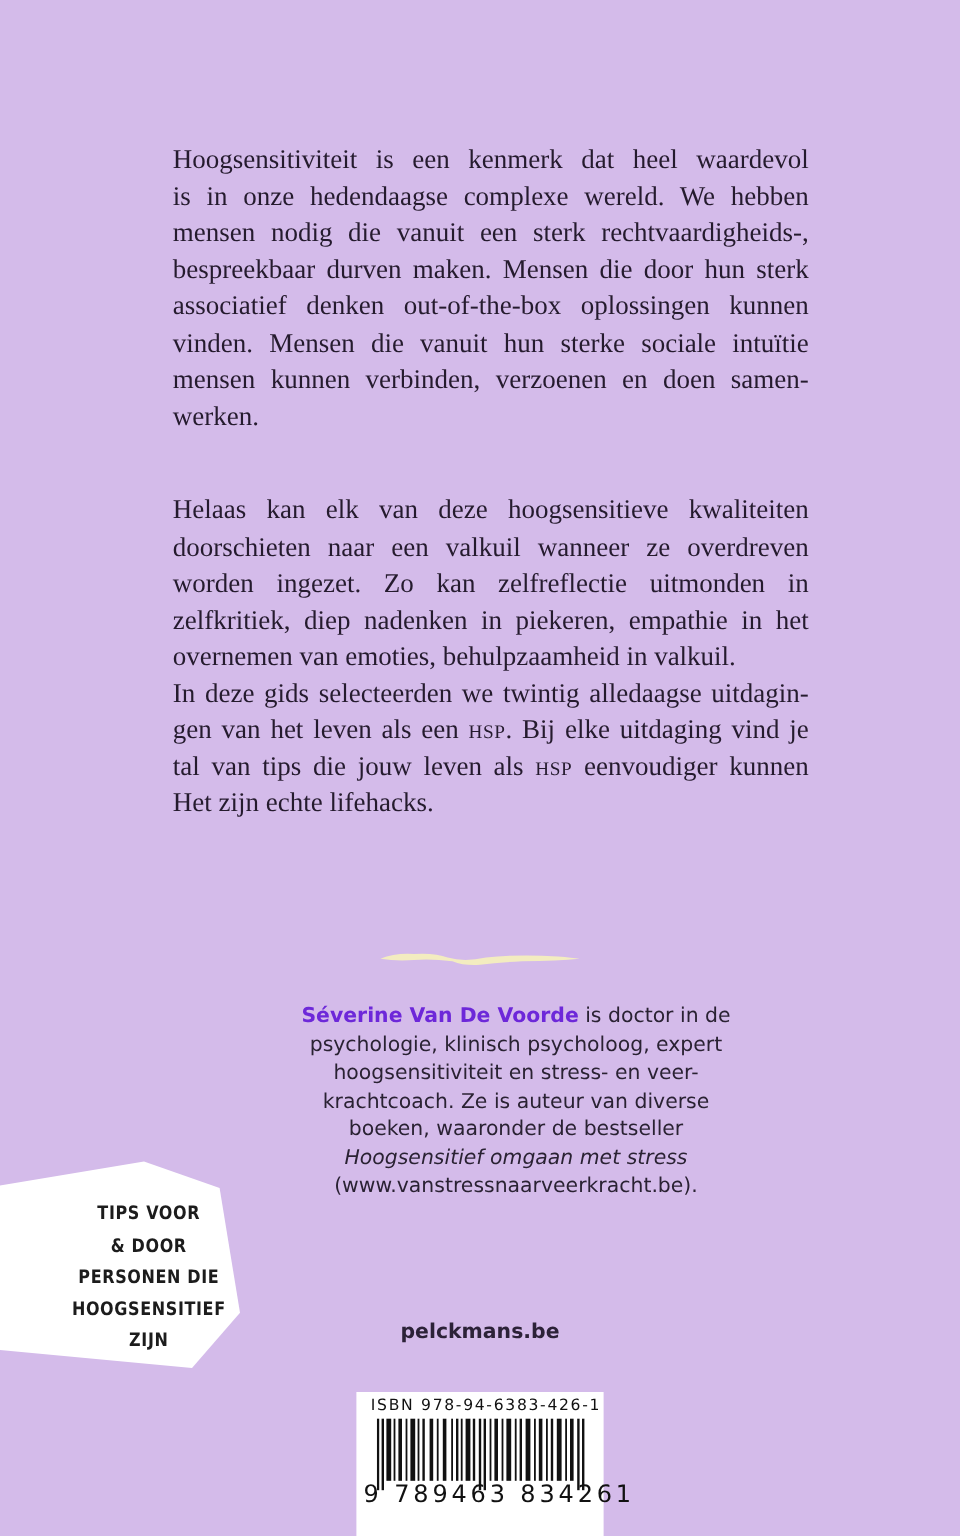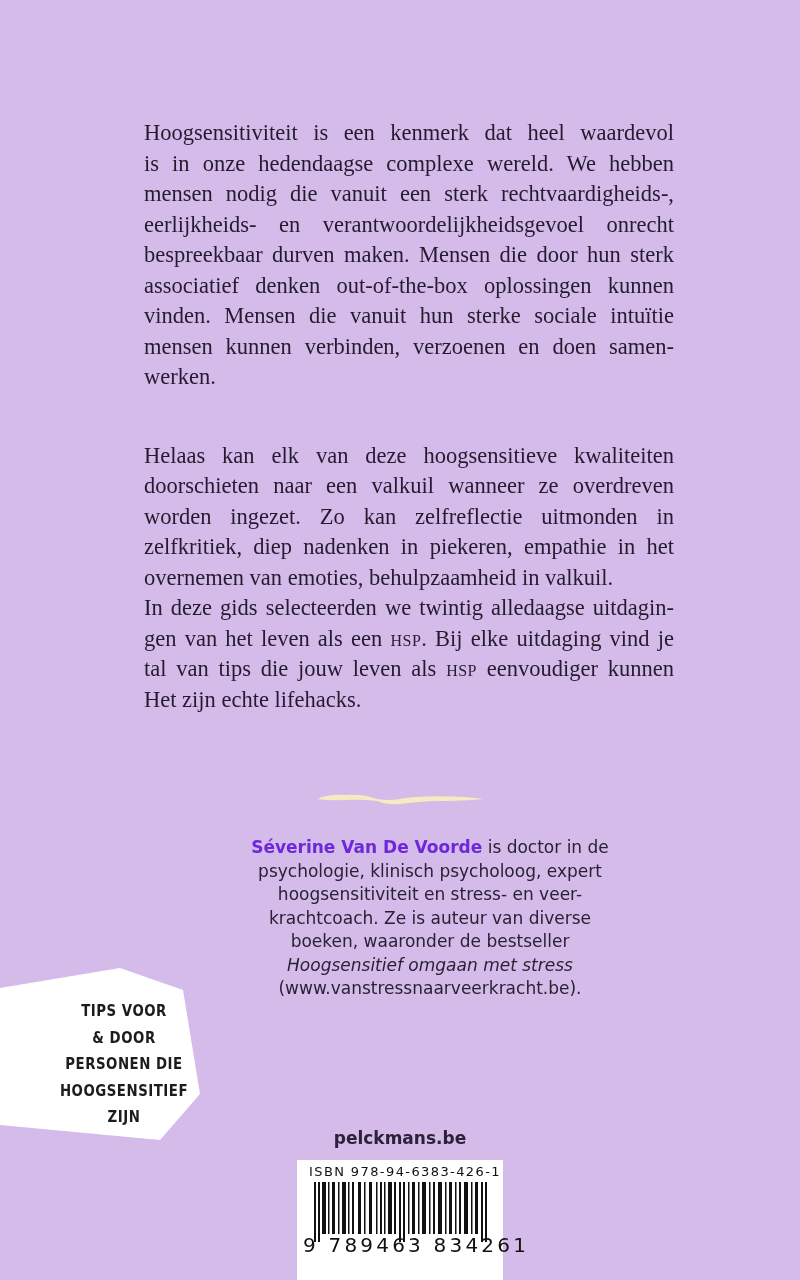--- a/index.html
+++ b/index.html
@@ -14,40 +14,39 @@
   .sc { font-variant:small-caps; letter-spacing:0.5px; }
   .swoosh { position:absolute; left:315px; top:790px; width:170px; height:16px; }
   .bio { position:absolute; left:200px; top:836px; width:460px; text-align:center;
     font-family:"DejaVu Sans","Liberation Sans",sans-serif; font-size:17px; line-height:23.5px; color:#2a2233; }
   .bio b { font-weight:bold; color:#6d28d9; }
   .bio i { font-style:oblique; }
   .badge { position:absolute; left:0; top:960px; width:220px; height:190px; }
   .badge-text { position:absolute; left:44px; top:998px; width:160px; text-align:center;
     font-family:"DejaVu Sans","Liberation Sans",sans-serif; font-weight:bold; font-size:15.5px; line-height:26.5px;
     color:#1c1c1c; letter-spacing:0.6px; transform:scaleX(0.86); transform-origin:center top; }
-  .publisher { position:absolute; left:300px; top:1128px; width:200px; text-align:center;
+  .publisher { position:absolute; left:300px; top:1100px; width:200px; text-align:center;
     font-family:"DejaVu Sans","Liberation Sans",sans-serif; font-weight:bold; font-size:17px; color:#2c2238; }
   .barcode-box { position:absolute; left:297px; top:1160px; width:206px; height:156px; background:#ffffff; }
   .isbn { position:absolute; left:12px; top:4px; width:190px; font-family:"DejaVu Sans","Liberation Sans",sans-serif;
     font-size:13px; color:#111; letter-spacing:1.4px; white-space:nowrap; }
   .bars { position:absolute; left:17px; top:22px; width:176px; height:60px; }
   .digits { position:absolute; left:6px; top:73px; width:196px; font-family:"DejaVu Sans","Liberation Sans",sans-serif;
     font-size:20px; color:#111; letter-spacing:3.2px; white-space:nowrap; }
 </style>
 </head>
 <body>
 
 <div>
 
   <div class="blurb">
     <p>
       <span class="line">Hoogsensitiviteit is een kenmerk dat heel waardevol</span>
       <span class="line">is in onze hedendaagse complexe wereld. We hebben</span>
       <span class="line">mensen nodig die vanuit een sterk rechtvaardigheids-,</span>
-      <span class="line">eerlijkheids- en verantwoordelijkheidsgevoel onrecht</span>
       <span class="line">bespreekbaar durven maken. Mensen die door hun sterk</span>
       <span class="line">associatief denken out-of-the-box oplossingen kunnen</span>
       <span class="line">vinden. Mensen die vanuit hun sterke sociale intuïtie</span>
       <span class="line">mensen kunnen verbinden, verzoenen en doen samen-</span>
       <span class="line last">werken.</span>
     </p>
     <p class="gap">
       <span class="line">Helaas kan elk van deze hoogsensitieve kwaliteiten</span>
       <span class="line">doorschieten naar een valkuil wanneer ze overdreven</span>
       <span class="line">worden ingezet. Zo kan zelfreflectie uitmonden in</span>

